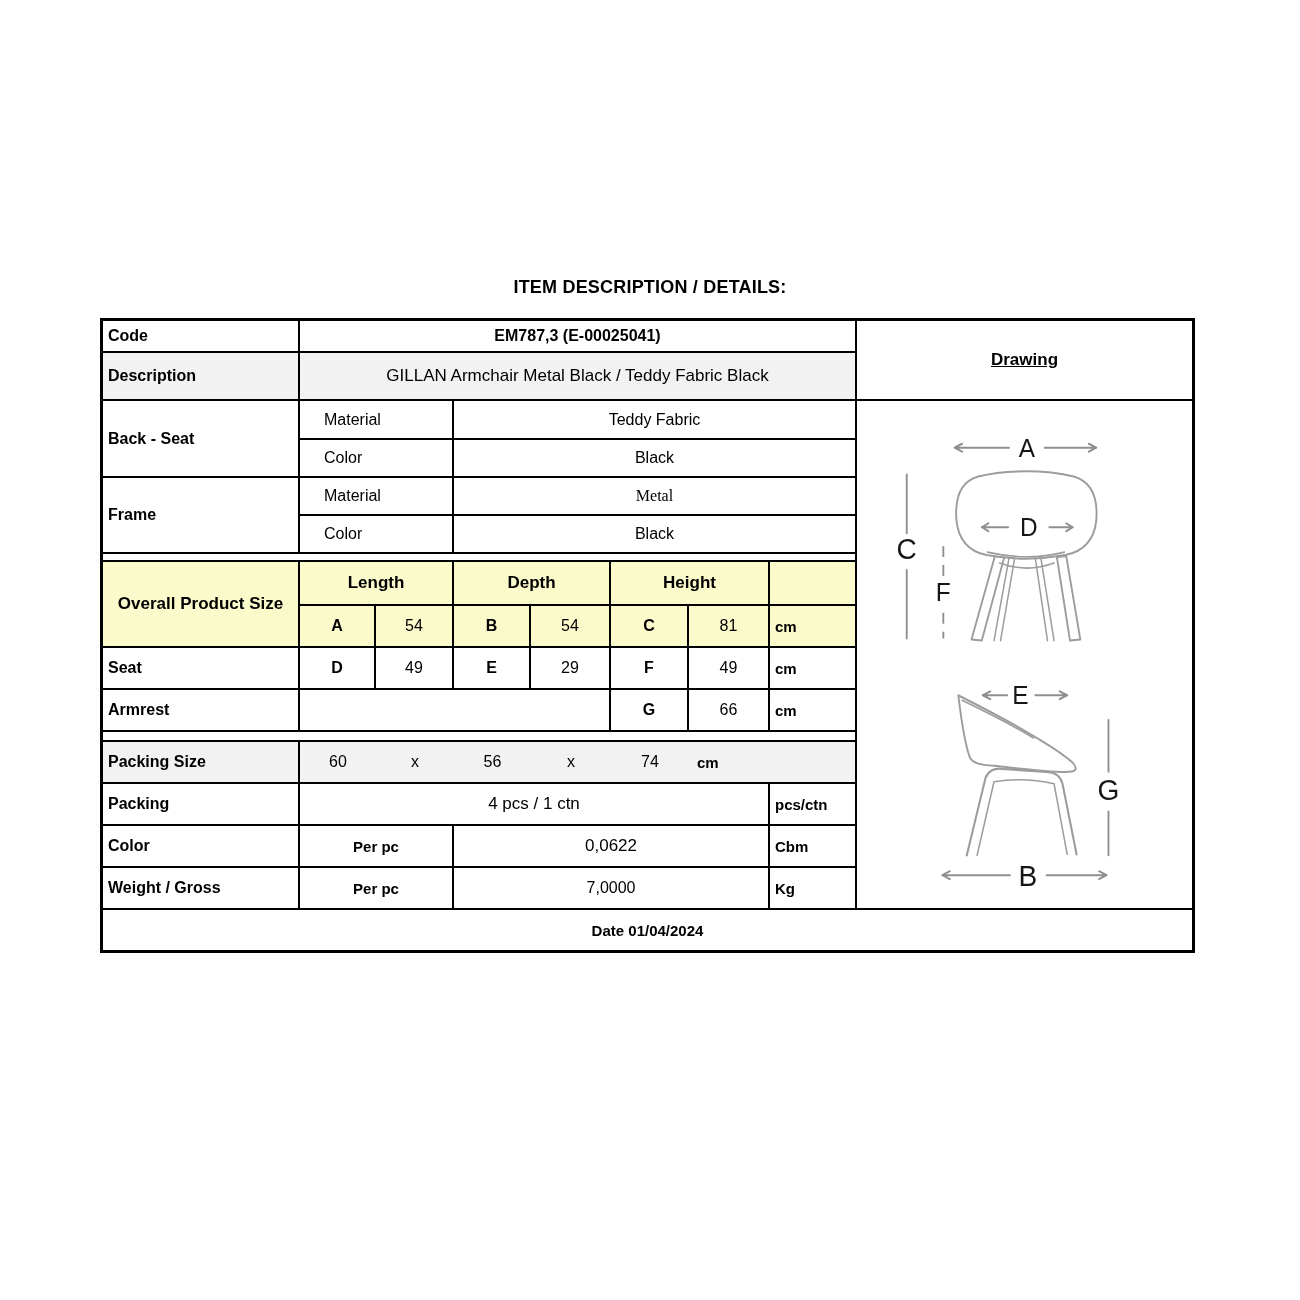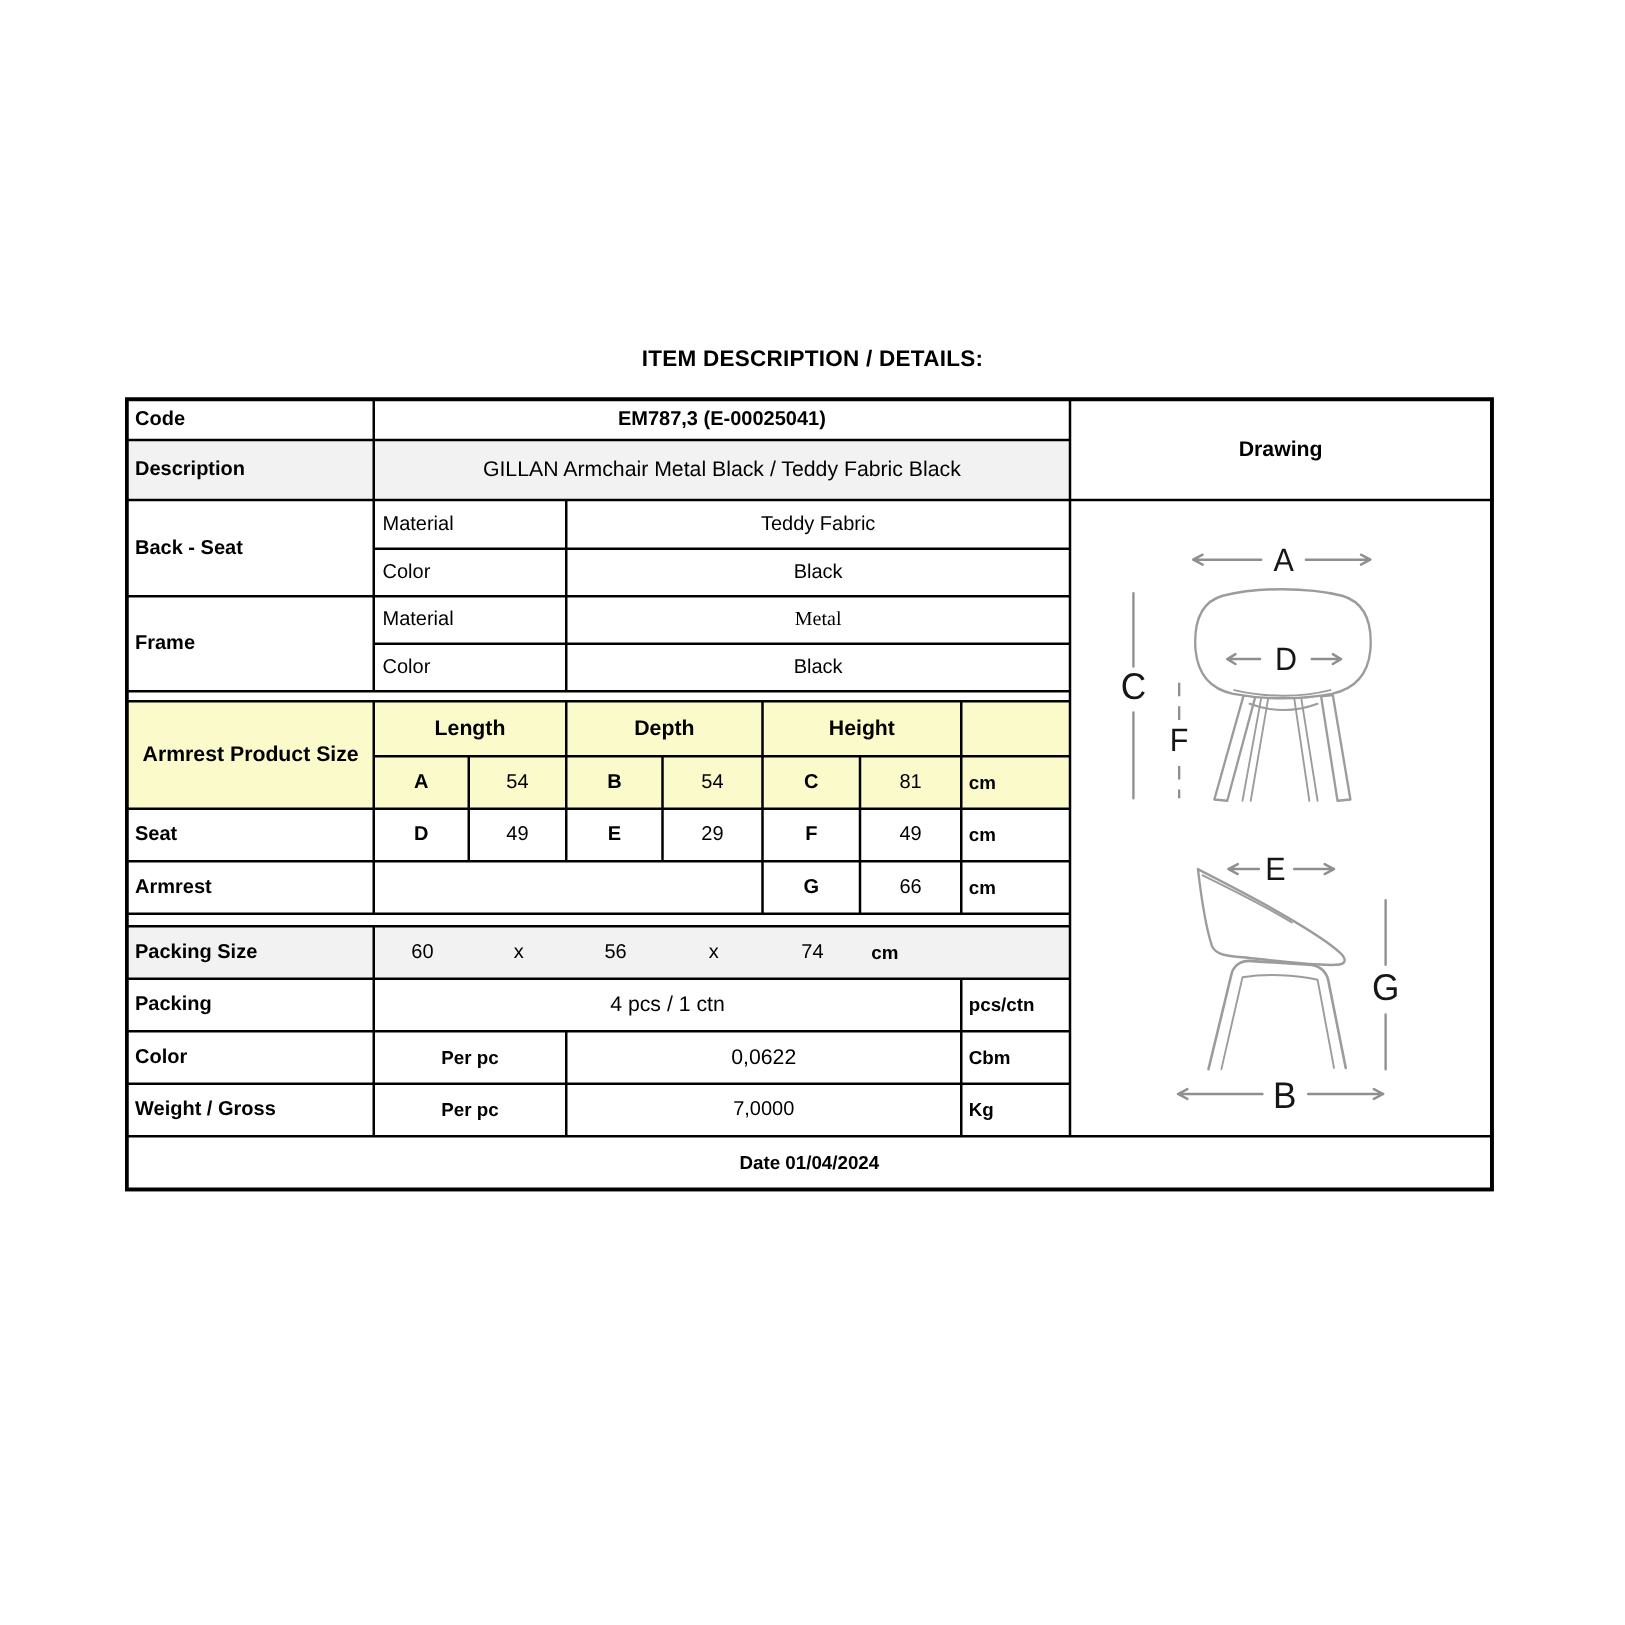--- a/index.html
+++ b/index.html
@@ -7,21 +7,21 @@
         font-family:"Liberation Sans",sans-serif;color:#000;}
   .title{position:absolute;top:277px;left:0;width:100%;text-align:center;
          font-size:18px;font-weight:bold;letter-spacing:.2px;}
   .sheet{position:absolute;left:100px;top:318px;width:1095px;height:635px;
          box-sizing:border-box;border:3px solid #000;background:#000;
          display:grid;gap:2px;
          grid-template-columns:195px 74px 76px 75px 78px 76px 79px 85px 1fr;
          grid-template-rows:30px 46px 37px 36px 36px 36px 6px 42px 40px 40px 40px 8px 40px 40px 40px 40px 1fr;}
   .cell{background:#fff;display:flex;align-items:center;font-size:16px;overflow:hidden;}
   .lbl{font-weight:bold;padding-left:5px;}
-  .plain{padding-left:6px;}
+  .plain{padding-left:24px;}
   .ctr{justify-content:center;text-align:center;}
   .b{font-weight:bold;}
   .unit{font-weight:bold;padding-left:5px;font-size:15px;}
   .gray{background:#F2F2F2;}
   .yellow{background:#FBFACB;}
   .spacer{background:#fff;}
   .wrap{white-space:normal;text-align:center;line-height:1.35;}
   .date{font-size:15px;font-weight:bold;justify-content:center;}
   .psgrid{display:grid;width:100%;grid-template-columns:76px 78px 77px 80px 78px 1fr;}
   .psgrid span{display:flex;align-items:center;justify-content:center;}
@@ -38,21 +38,21 @@
 <body>
 
 <div class="page">
 
   <div class="title">ITEM DESCRIPTION / DETAILS:</div>
 
   <div class="sheet">
 
     <div class="cell lbl" style="grid-row:1;grid-column:1;">Code</div>
     <div class="cell ctr b" style="grid-row:1;grid-column:2/9;">EM787,3 (E-00025041)</div>
-    <div class="cell ctr b" style="grid-row:1/3;grid-column:9;font-size:17px;">Drawing</div>
+    <div class="cell ctr b" style="grid-row:1/3;grid-column:9;font-size:17px;text-decoration:underline;">Drawing</div>
 
     <div class="cell lbl gray" style="grid-row:2;grid-column:1;">Description</div>
     <div class="cell ctr gray" style="grid-row:2;grid-column:2/9;font-size:17px;">GILLAN Armchair Metal Black / Teddy Fabric Black</div>
 
     <div class="cell drawcell" style="grid-row:3/17;grid-column:9;">
       <svg width="100%" height="100%" viewBox="0 0 357 510" preserveAspectRatio="none">
         <g>
 
           <path class="dimline" d="M104,47 L162,47 M200,47 L255,47 M104,47 l8,-4 M104,47 l8,4 M255,47 l-8,-4 M255,47 l-8,4"></path>
           <text class="dimtxt" x="181" y="56" text-anchor="middle">A</text>
@@ -101,21 +101,21 @@
     <div class="cell ctr" style="grid-row:4;grid-column:4/9;">Black</div>
 
     <div class="cell lbl" style="grid-row:5/7;grid-column:1;">Frame</div>
     <div class="cell plain" style="grid-row:5;grid-column:2/4;">Material</div>
     <div class="cell ctr" style="grid-row:5;grid-column:4/9;font-family:Liberation Serif, serif;">Metal</div>
     <div class="cell plain" style="grid-row:6;grid-column:2/4;">Color</div>
     <div class="cell ctr" style="grid-row:6;grid-column:4/9;">Black</div>
 
     <div class="cell spacer" style="grid-row:7;grid-column:1/9;"></div>
 
-    <div class="cell ctr b yellow wrap" style="grid-row:8/10;grid-column:1;font-size:17px;">Armrest Product Size</div>
+    <div class="cell ctr b yellow wrap" style="grid-row:8/10;grid-column:1;font-size:17px;">Overall Product Size</div>
     <div class="cell ctr b yellow" style="grid-row:8;grid-column:2/4;font-size:17px;">Length</div>
     <div class="cell ctr b yellow" style="grid-row:8;grid-column:4/6;font-size:17px;">Depth</div>
     <div class="cell ctr b yellow" style="grid-row:8;grid-column:6/8;font-size:17px;">Height</div>
     <div class="cell yellow" style="grid-row:8;grid-column:8;"></div>
 
     <div class="cell ctr b yellow" style="grid-row:9;grid-column:2;">A</div>
     <div class="cell ctr yellow" style="grid-row:9;grid-column:3;">54</div>
     <div class="cell ctr b yellow" style="grid-row:9;grid-column:4;">B</div>
     <div class="cell ctr yellow" style="grid-row:9;grid-column:5;">54</div>
     <div class="cell ctr b yellow" style="grid-row:9;grid-column:6;">C</div>

